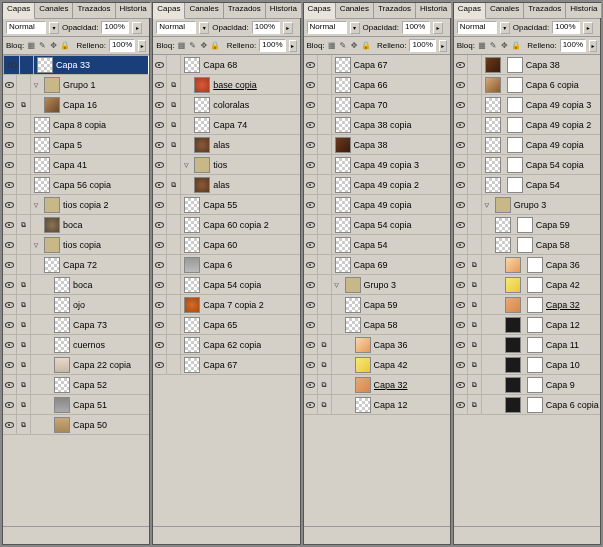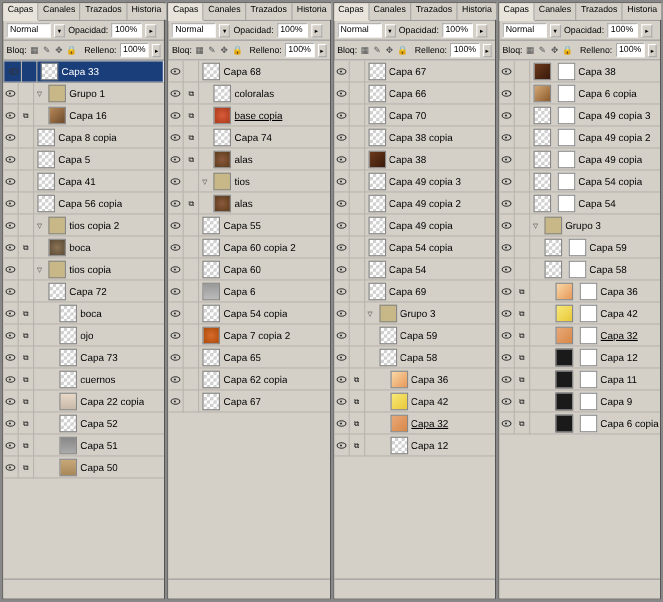--- a/index.html
+++ b/index.html
@@ -271,31 +271,31 @@
         <span class="ind" style="width:0px"></span>
         <span class="thumb checker" style=""></span>
         <span class="name">Capa 68</span>
       </div>
       <div class="layer">
         <span class="vis">
           <span class="eye"></span>
         </span>
         <span class="link">⧉</span>
         <span class="ind" style="width:10px"></span>
-        <span class="thumb checker" style=""></span>
-        <span class="name">coloralas</span>
-      </div>
-      <div class="layer">
-        <span class="vis">
-          <span class="eye"></span>
-        </span>
-        <span class="link">⧉</span>
-        <span class="ind" style="width:10px"></span>
         <span class="thumb " style="background:radial-gradient(#d85a3a,#a83a1a)"></span>
         <span class="name ul">base copia</span>
+      </div>
+      <div class="layer">
+        <span class="vis">
+          <span class="eye"></span>
+        </span>
+        <span class="link">⧉</span>
+        <span class="ind" style="width:10px"></span>
+        <span class="thumb checker" style=""></span>
+        <span class="name">coloralas</span>
       </div>
       <div class="layer">
         <span class="vis">
           <span class="eye"></span>
         </span>
         <span class="link">⧉</span>
         <span class="ind" style="width:10px"></span>
         <span class="thumb checker" style=""></span>
         <span class="name">Capa 74</span>
       </div>
@@ -780,20 +780,30 @@
         <span class="name">Capa 11</span>
       </div>
       <div class="layer">
         <span class="vis">
           <span class="eye"></span>
         </span>
         <span class="link">⧉</span>
         <span class="ind" style="width:20px"></span>
         <span class="thumb " style="background:#1a1a1a"></span>
         <span class="thumb checker" style="background:#fff"></span>
+        <span class="name">Capa 10</span>
+      </div>
+      <div class="layer">
+        <span class="vis">
+          <span class="eye"></span>
+        </span>
+        <span class="link">⧉</span>
+        <span class="ind" style="width:20px"></span>
+        <span class="thumb " style="background:#1a1a1a"></span>
+        <span class="thumb checker" style="background:#fff"></span>
         <span class="name">Capa 9</span>
       </div>
       <div class="layer">
         <span class="vis">
           <span class="eye"></span>
         </span>
         <span class="link">⧉</span>
         <span class="ind" style="width:20px"></span>
         <span class="thumb " style="background:#1a1a1a"></span>
         <span class="thumb checker" style="background:#fff"></span>

